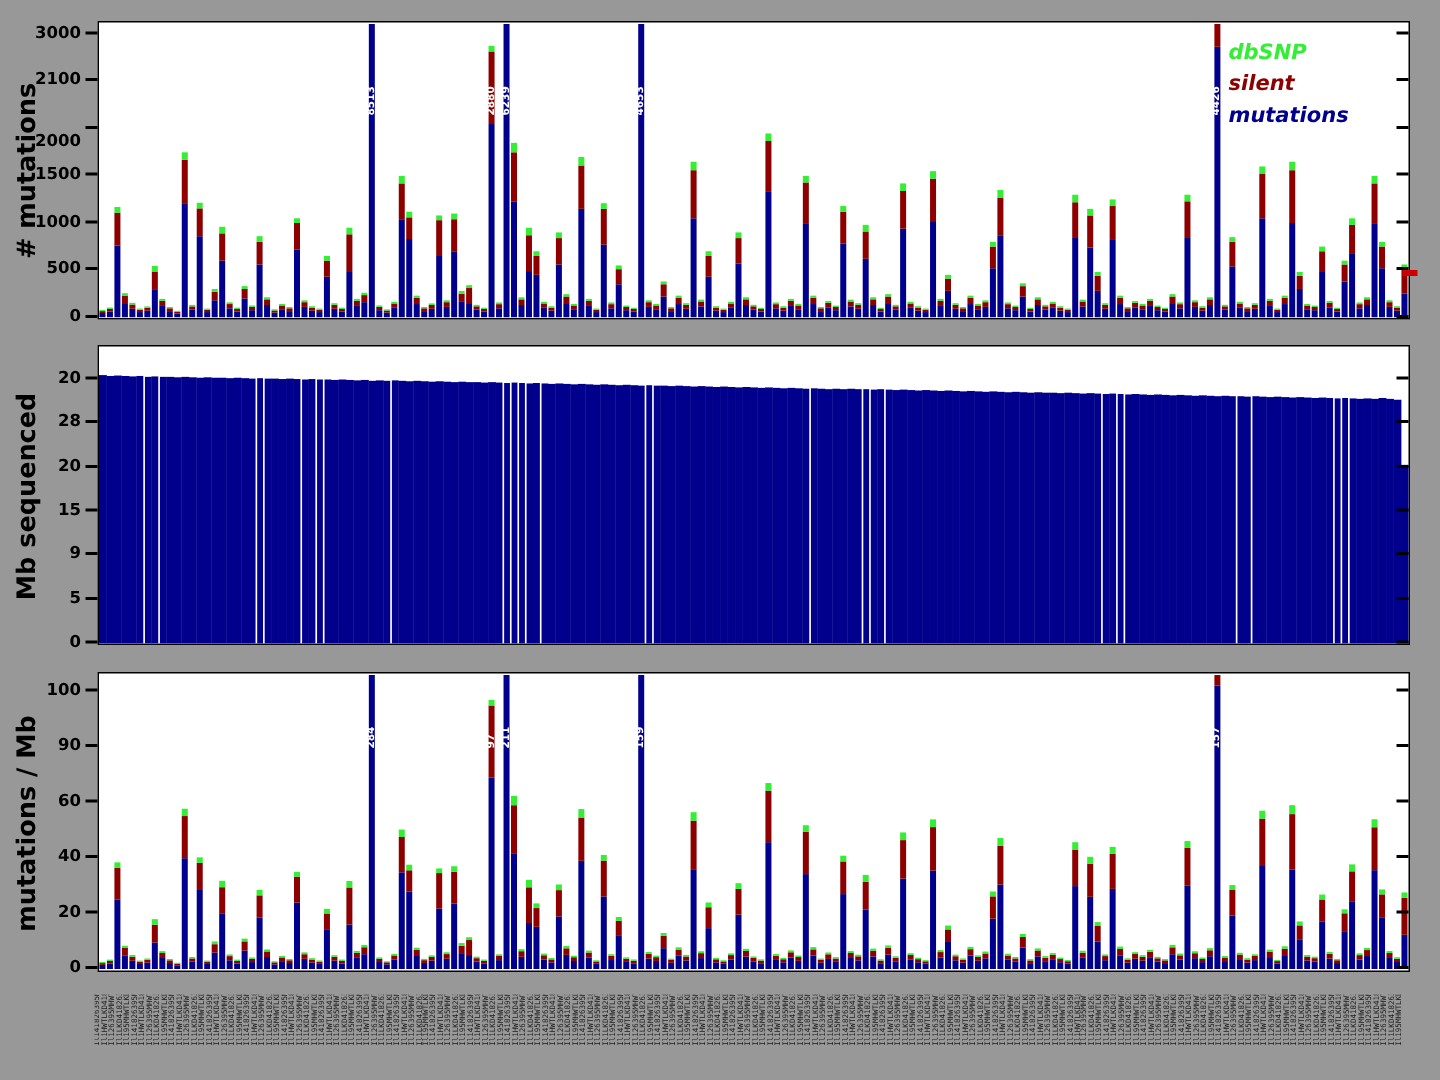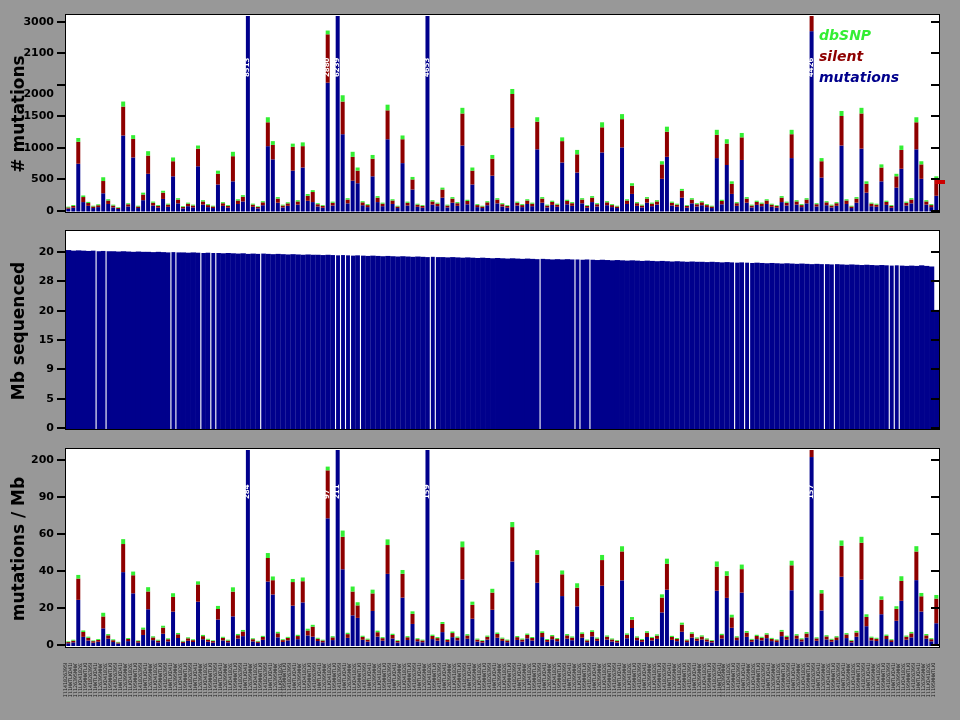--- a/index.html
+++ b/index.html
@@ -1526,14 +1526,14 @@
     <div class="tick" style="left: 931px; top: 570px; width: 8px;"></div>
     <div class="ticklabel" style="top: 564px;">40</div>
     <div class="tick" style="left: 57px; top: 533px; width: 8px;"></div>
     <div class="tick" style="left: 931px; top: 533px; width: 8px;"></div>
     <div class="ticklabel" style="top: 527px;">60</div>
     <div class="tick" style="left: 57px; top: 496px; width: 8px;"></div>
     <div class="tick" style="left: 931px; top: 496px; width: 8px;"></div>
     <div class="ticklabel" style="top: 490px;">90</div>
     <div class="tick" style="left: 57px; top: 459px; width: 8px;"></div>
     <div class="tick" style="left: 931px; top: 459px; width: 8px;"></div>
-    <div class="ticklabel" style="top: 453px;">200</div>
+    <div class="ticklabel" style="top: 453px;">100</div>
   </div>
 
 </body></html>

